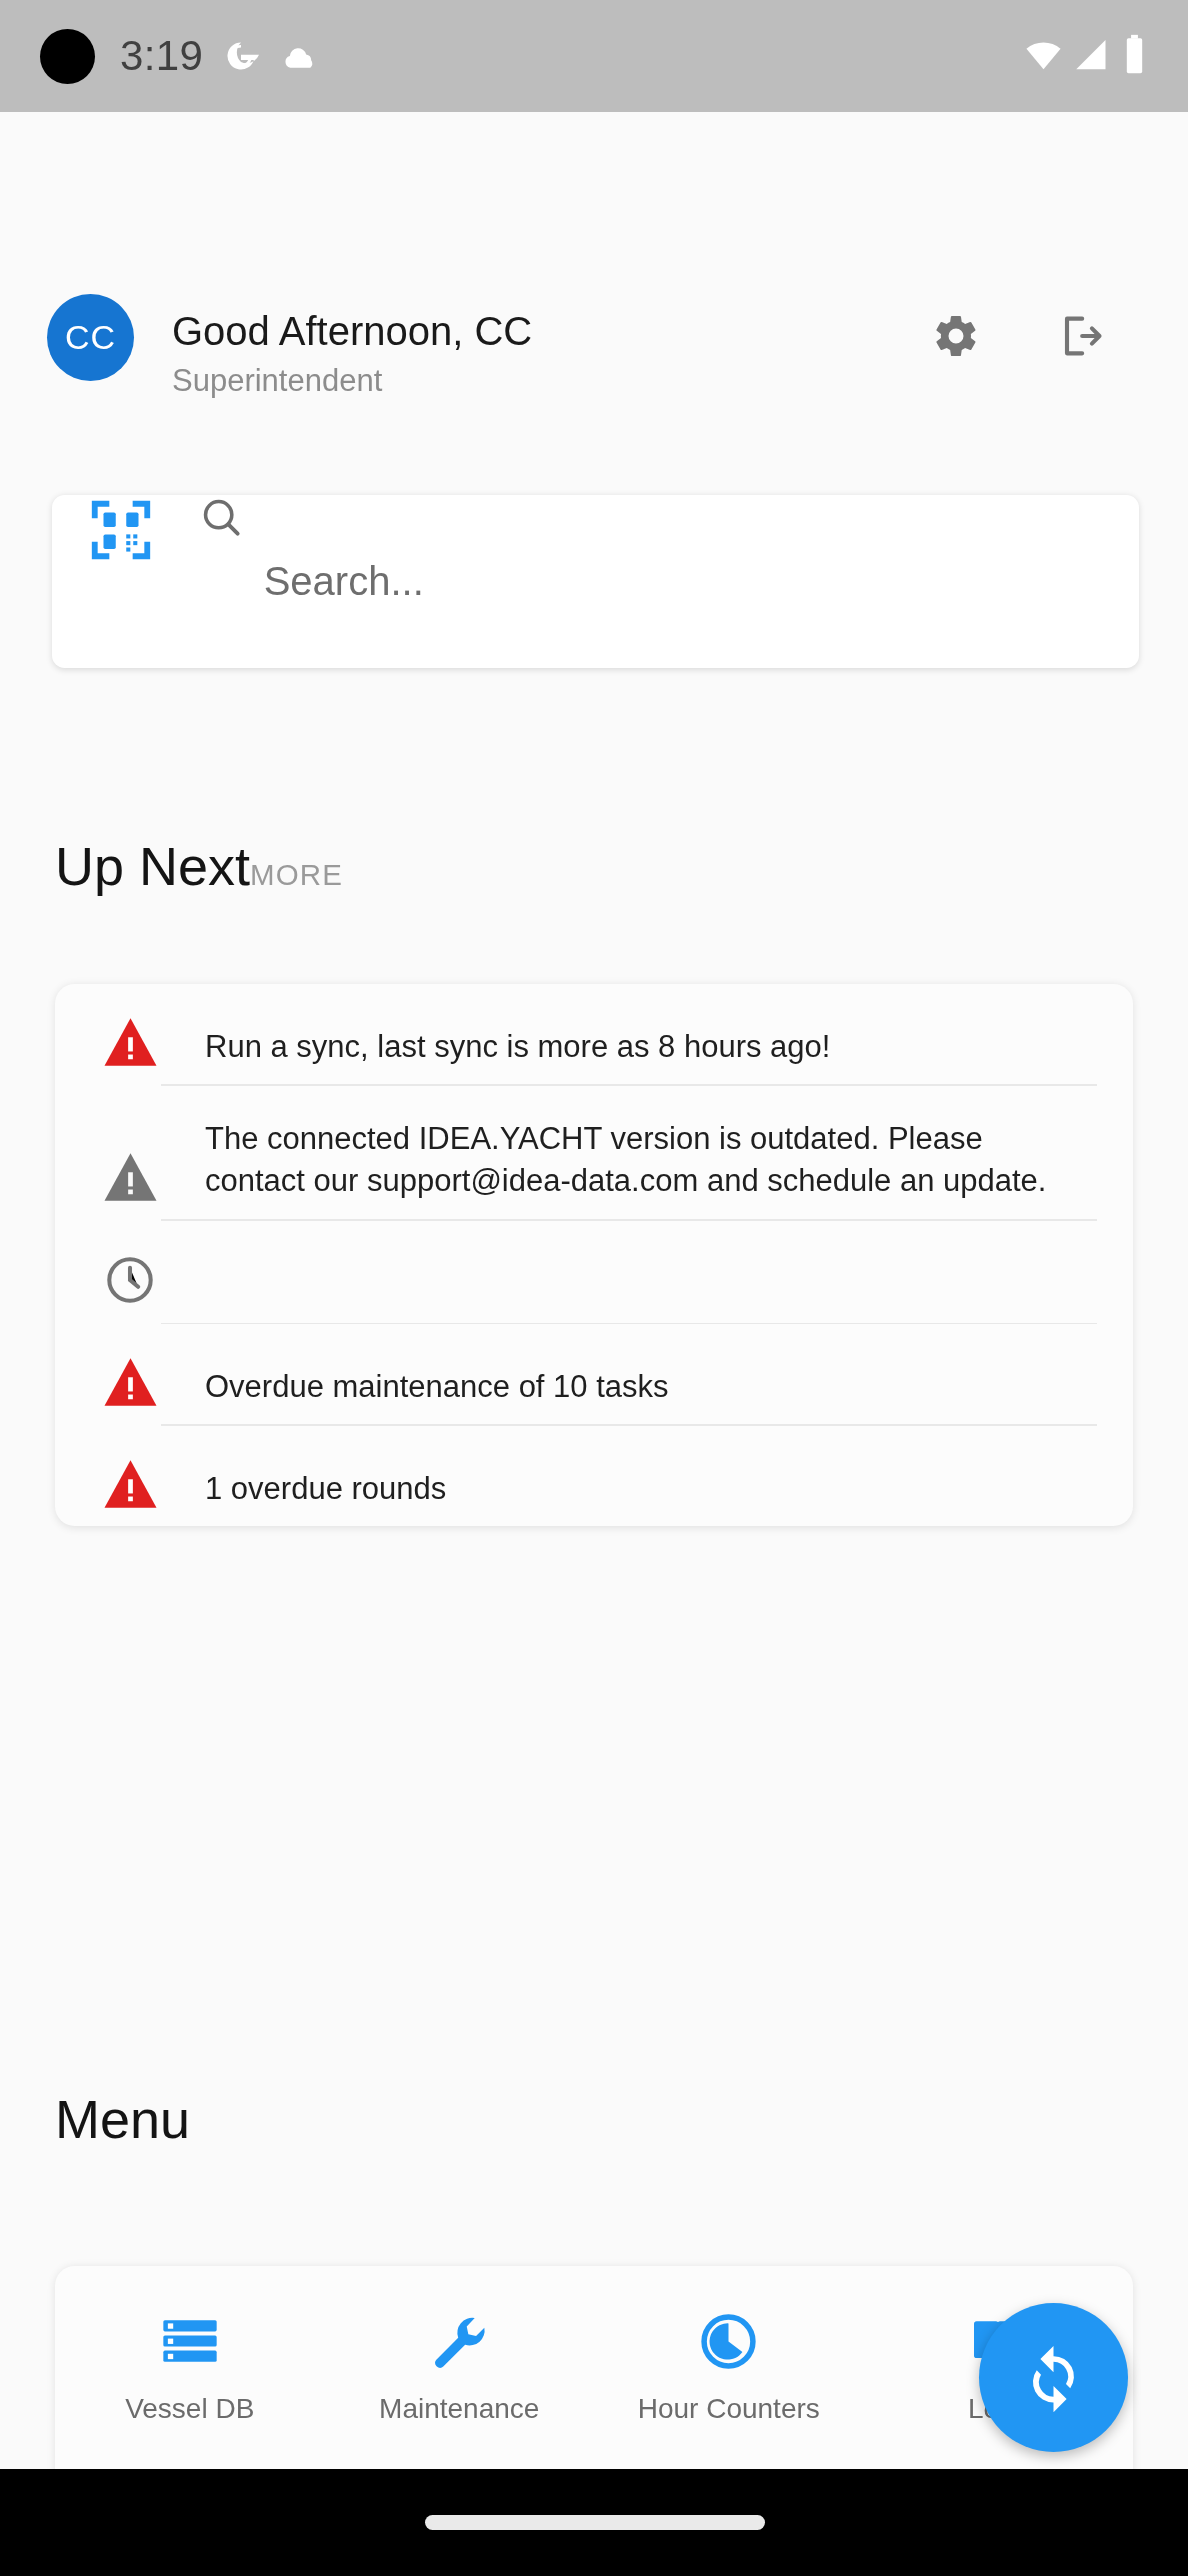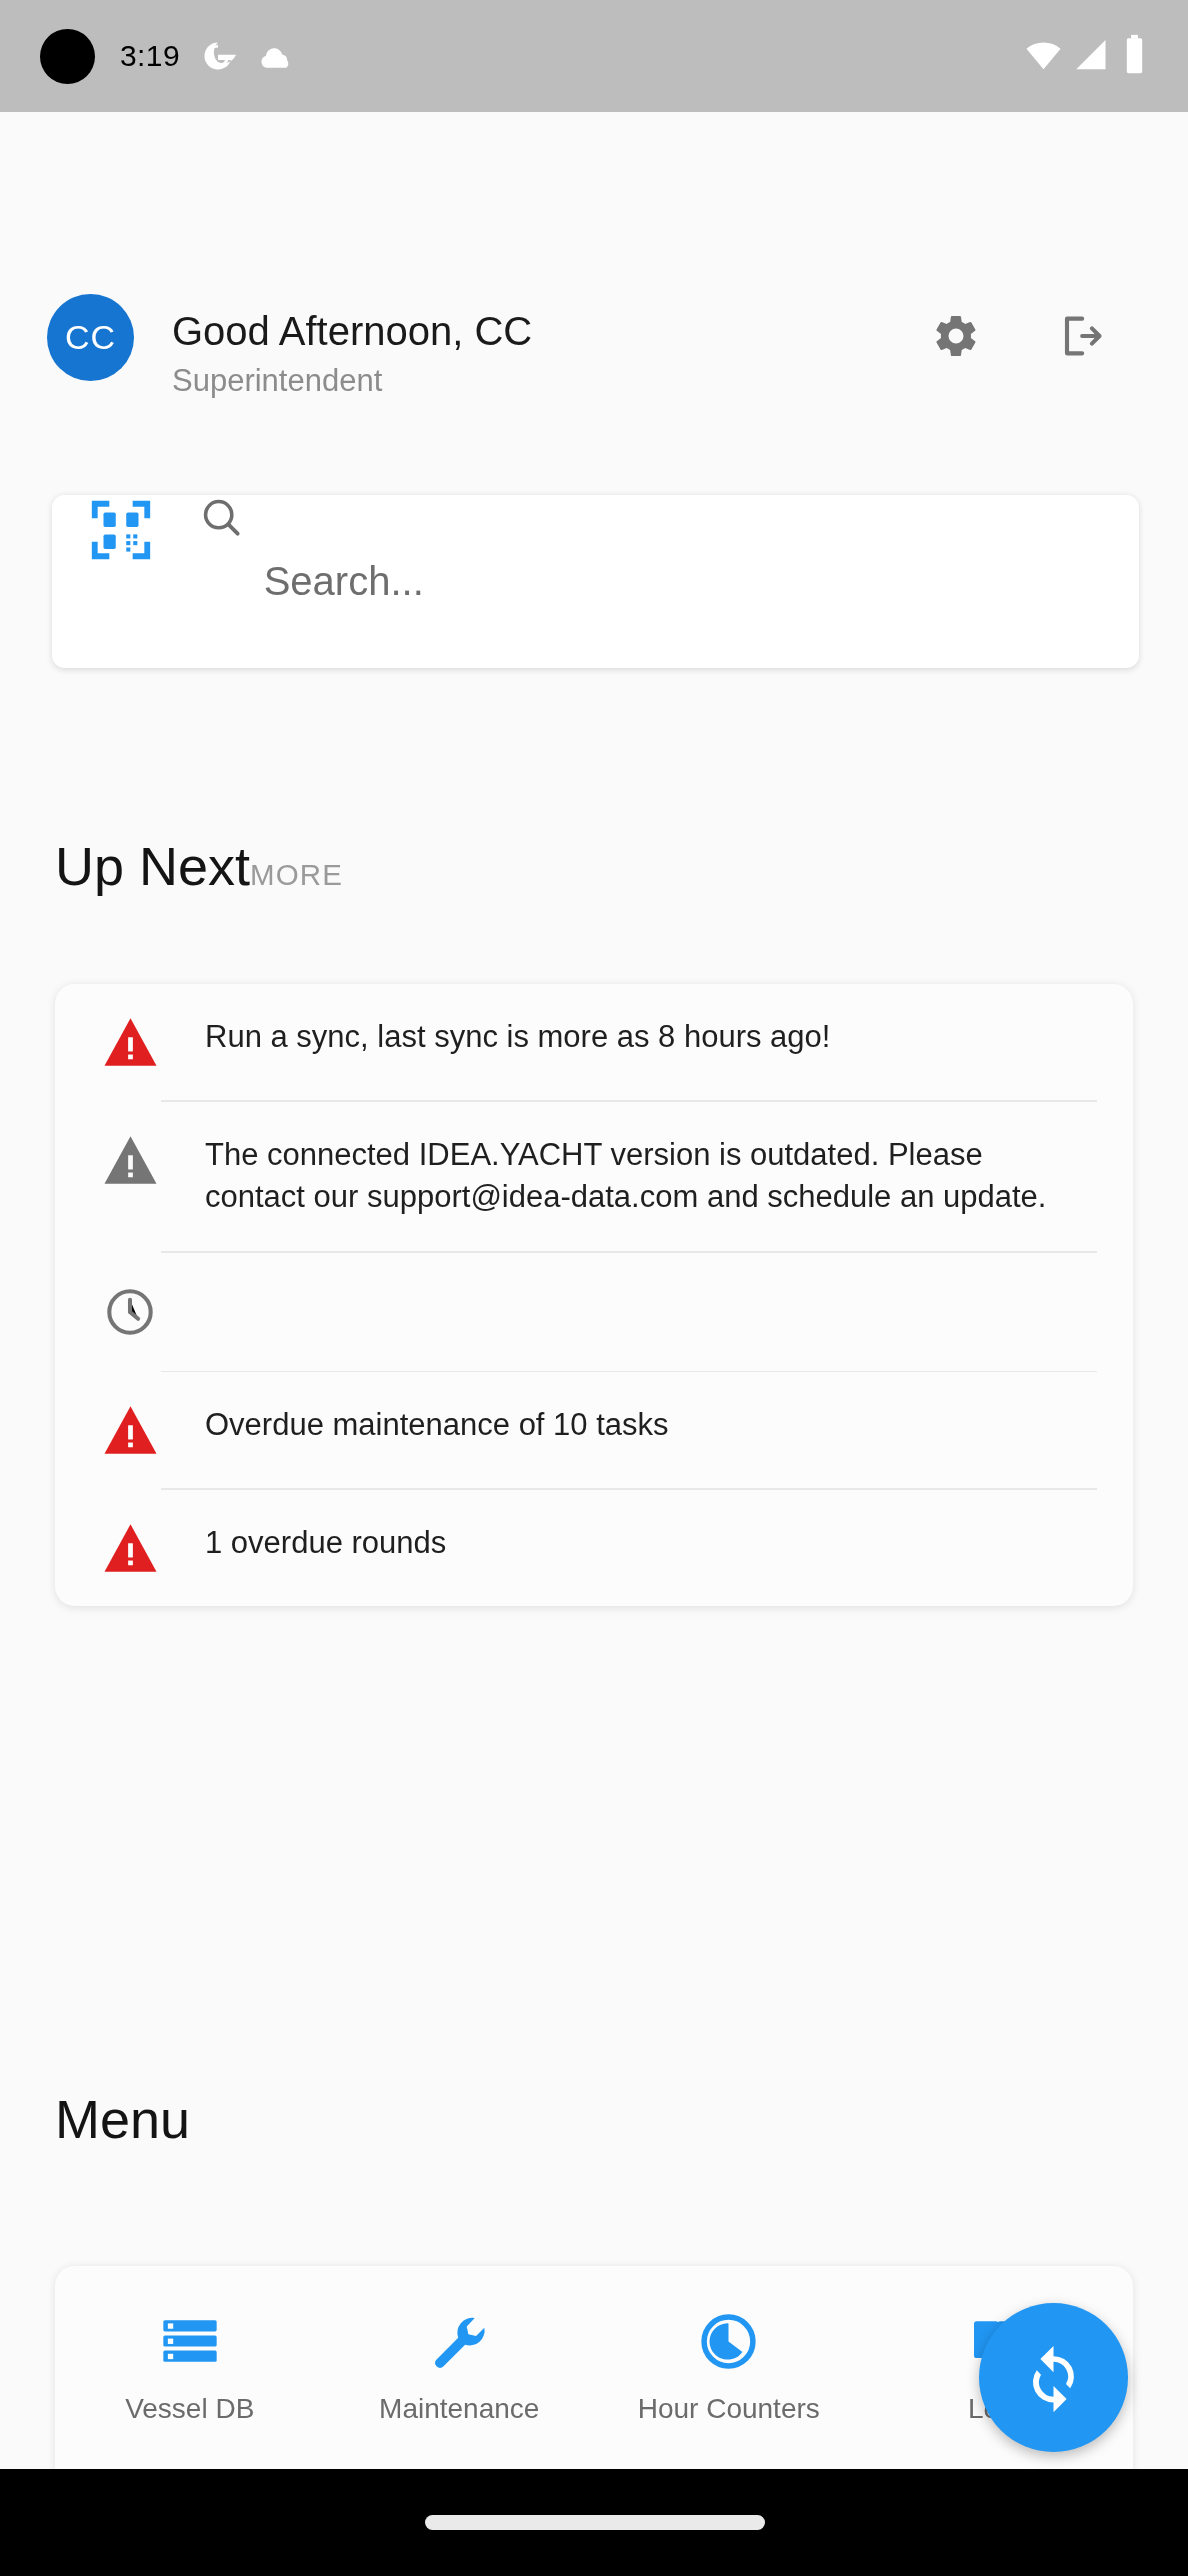--- a/index.html
+++ b/index.html
@@ -14,21 +14,21 @@
   
   .statusbar{
     position:absolute; top:0; left:0; width:1189px; height:112px;
     background:#bdbdbd; display:flex; align-items:center;
   }
   .cutout{
     width:55px; height:55px; border-radius:50%; background:#000;
     margin-left:40px; flex:none;
   }
   .sb-time{
-    color:#000000; font-size:30px; margin-left:25px; letter-spacing:0.4px;
+    color:#404040; font-size:42px; margin-left:25px; letter-spacing:0.4px;
     font-family:"Liberation Sans", sans-serif;
   }
   .sb-icon{ margin-left:19.7px; display:flex; align-items:center; }
   .sb-spacer{ flex:1; }
   .sb-right{ display:flex; align-items:center; gap:10.7px; margin-right:43px; }
 
   
   .header{
     position:absolute; top:277px; left:0; width:1189px;
     display:flex; align-items:center; padding:0 47px;
@@ -70,22 +70,22 @@
 
   
   .card{
     position:absolute; left:55px; width:1078px;
     background:#fcfcfc; border-radius:19.7px;
     box-shadow:0 1.8px 8px rgba(0,0,0,.10);
   }
   #upnext-card{ top:984px; }
   .row{ display:flex; align-items:center; padding:0 0 0 0; }
   .row-inner{
-    display:flex; align-items:flex-start; width:100%;
-    padding:32px 54px 32px 0; margin-left:0;
+    display:flex; align-items:flex-end; width:100%;
+    padding:32px 54px 16px 0; margin-left:0;
   }
   .row-icon{
     width:150px; flex:none; display:flex;
     align-items:center; justify-content:center;
   }
   .row-text{ font-size:31px; color:#1f1f1f; line-height:1.37; flex:1; }
   .divider{ height:1.8px; background:#e8e8e8; margin-left:106px; margin-right:36px; }
 
   
   #menu-card{ top:2266px; height:268px; overflow:visible; }

